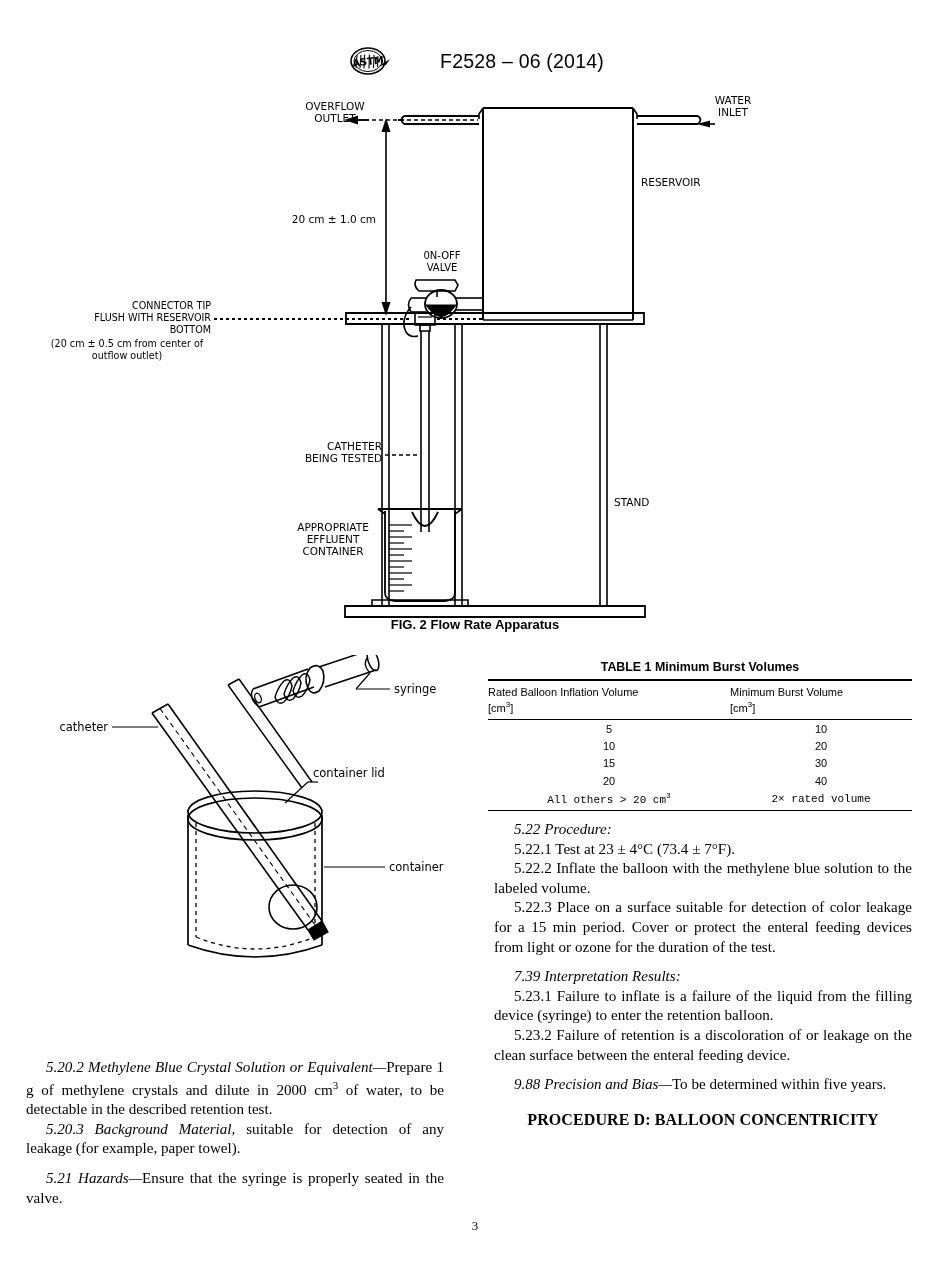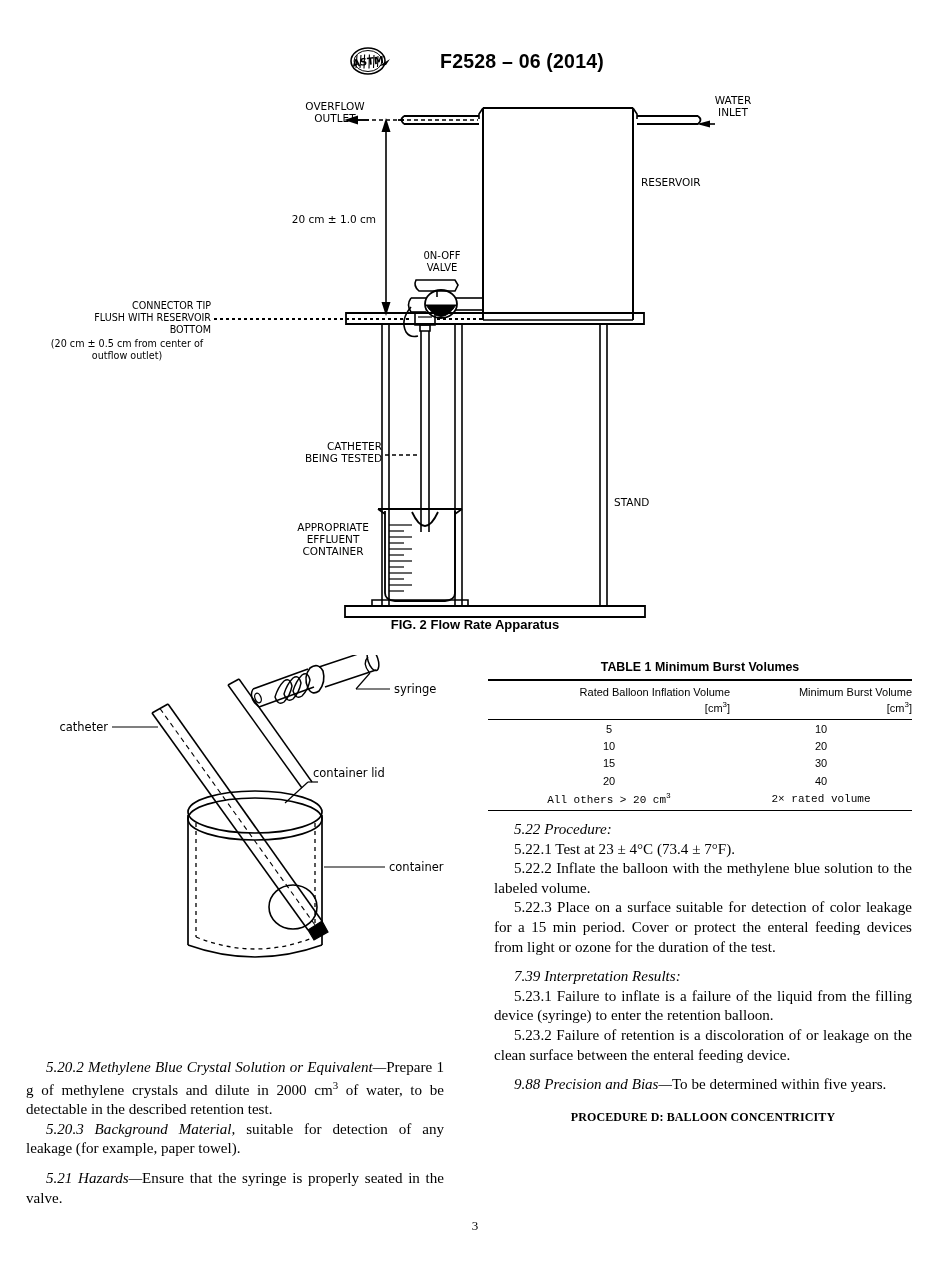--- a/index.html
+++ b/index.html
@@ -36,21 +36,21 @@
     height: 34px;
   }
   #astm-logo {
     width: 48px;
     height: 30px;
     display: inline-block;
   }
   #doc-title {
     font-family: "Liberation Sans", sans-serif;
     font-size: 19.5px;
-    font-weight: bold;
+    font-weight: normal;
     letter-spacing: 0.2px;
     margin-left: 36px;
   }
 
   
   .fig-caption {
     font-family: "Liberation Sans", sans-serif;
     font-size: 13px;
     font-weight: bold;
     text-align: center;
@@ -100,21 +100,21 @@
   }
   table.t1 {
     width: 100%;
     border-collapse: collapse;
     font-family: "Liberation Sans", sans-serif;
     font-size: 11px;
   }
   table.t1 thead th {
     font-weight: normal;
     padding: 11px 0 4px 0;
-    text-align: right;
+    text-align: left;
     line-height: 1.25;
     margin-top: 8px;
   }
   table.t1 thead tr.hdr-row th {
     border-top: 2.2px solid #000;
     border-bottom: 1px solid #000;
     padding-top: 5px;
     padding-bottom: 4px;
   }
   table.t1 tbody td {
@@ -146,21 +146,21 @@
     text-align: justify;
     text-justify: inter-word;
   }
   .para + .para { margin-top: 0px; }
   .para.gap { margin-top: 10px; }
   .it { font-style: italic; }
   .section-head {
     font-weight: bold;
     text-align: center;
     margin: 15px 0 11px 0;
-    font-size: 12px;
+    font-size: 16px;
     text-indent: 0;
     letter-spacing: 0.1px;
   }
 
   
   #page-number {
     position: absolute;
     left: 0;
     top: 1218px;
     width: 950px;

